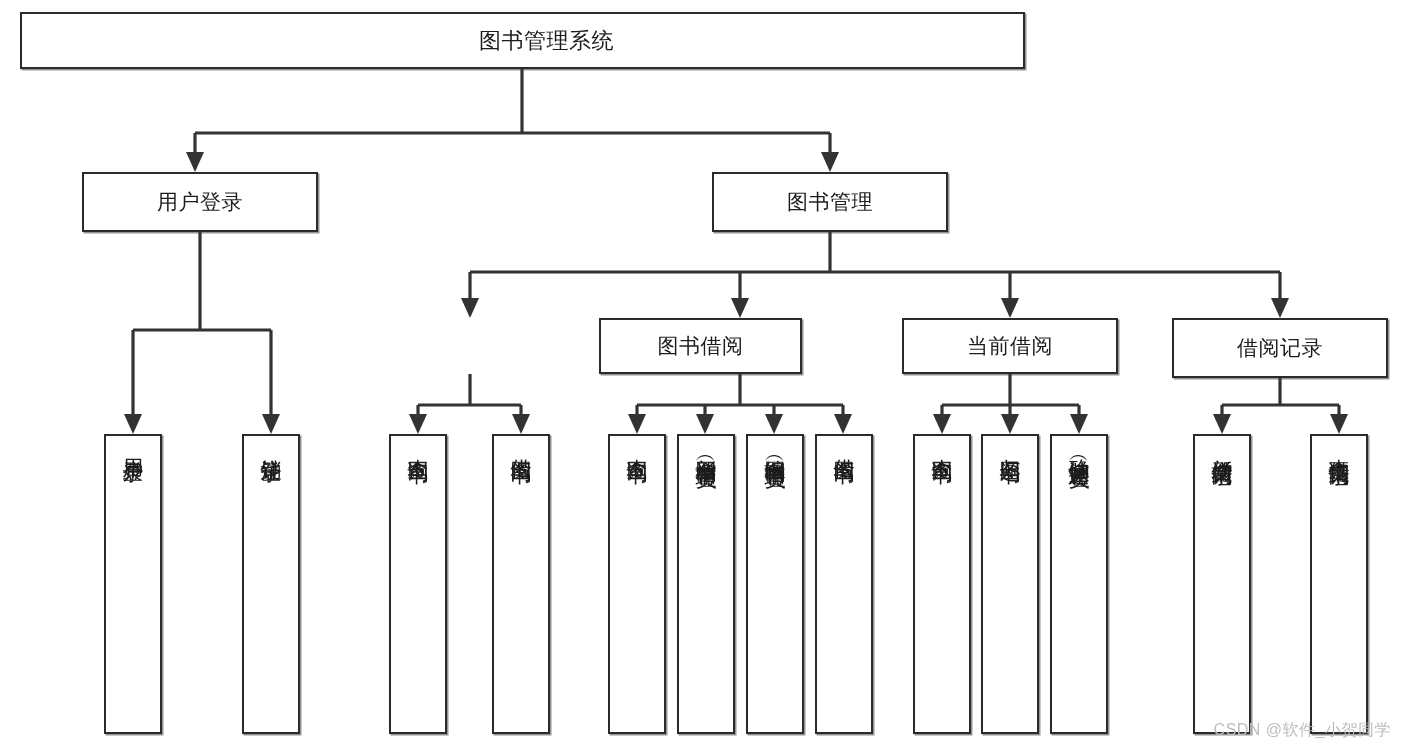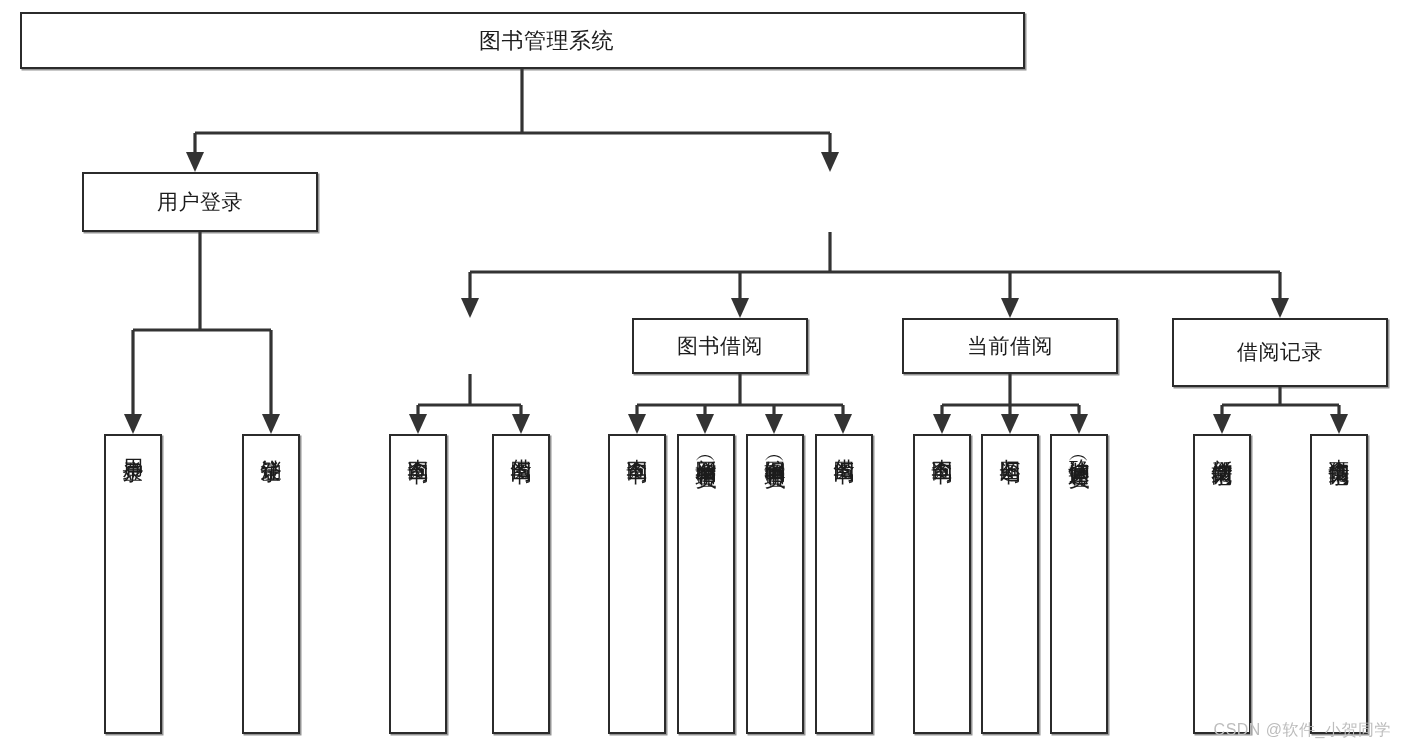--- a/index.html
+++ b/index.html
@@ -159,31 +159,34 @@
   </svg>
 
   <div class="node root horiz" style="left:20px; top:12px; width:1005px; height:57px;padding-left:48px;">
     <span class="node-label">图书管理系统</span>
   </div>
 
   <div class="node horiz" style="left:82px; top:172px; width:236px; height:60px;">
     <span class="node-label">用户登录</span>
   </div>
 
-
-
-  <div class="node horiz" style="left:632px; top:318px; width:176px; height:56px;">
+  <div class="node horiz" style="left:712px; top:172px; width:236px; height:60px;">
+    <span class="node-label">图书管理</span>
+  </div>
+
+
+  <div class="node horiz" style="left:599px; top:318px; width:203px; height:56px;">
     <span class="node-label">图书借阅</span>
   </div>
 
   <div class="node horiz" style="left:902px; top:318px; width:216px; height:56px;">
     <span class="node-label">当前借阅</span>
   </div>
 
-  <div class="node horiz" style="left:1172px; top:318px; width:216px; height:69px;">
+  <div class="node horiz" style="left:1172px; top:318px; width:216px; height:60px;">
     <span class="node-label">借阅记录</span>
   </div>
 
   <div class="node vert" style="left:104px; top:434px; width:58px; height:300px;">
     <span class="node-label">用户登录</span>
   </div>
 
   <div class="node vert" style="left:242px; top:434px; width:58px; height:300px;">
     <span class="node-label">注销登录</span>
   </div>

